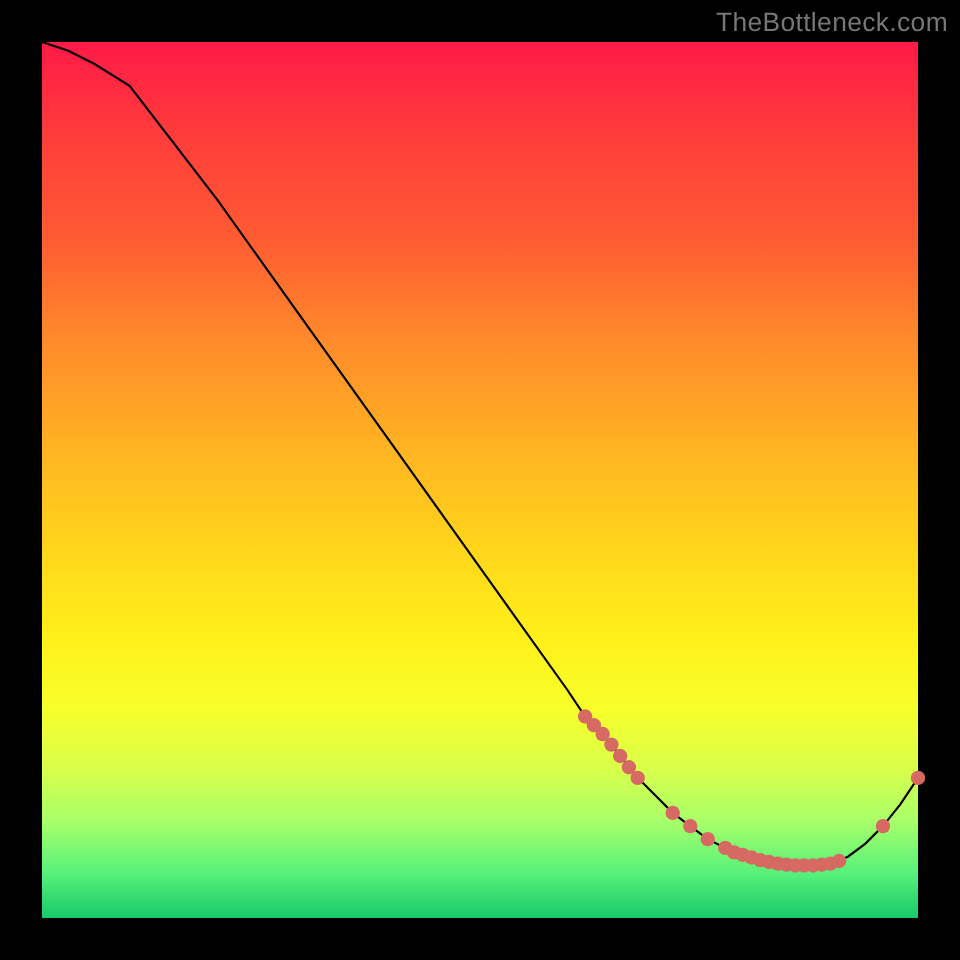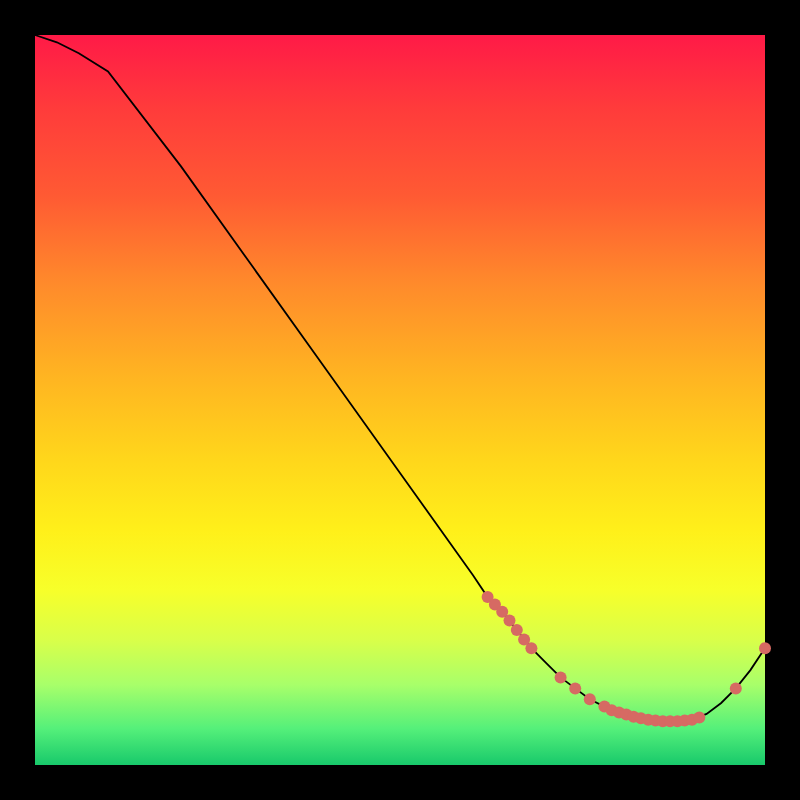--- a/index.html
+++ b/index.html
@@ -97,13 +97,14 @@
           <circle cx="635.1" cy="686.2" r="6" class="marker"></circle>
           <circle cx="642.4" cy="686.2" r="6" class="marker"></circle>
           <circle cx="649.7" cy="685.5" r="6" class="marker"></circle>
           <circle cx="657.0" cy="684.7" r="6" class="marker"></circle>
           <circle cx="664.3" cy="682.5" r="6" class="marker"></circle>
           <circle cx="700.8" cy="653.4" r="6" class="marker"></circle>
           <circle cx="730.0" cy="613.2" r="6" class="marker"></circle>
         </g>
     </svg>
   </div>
+  <div class="watermark">TheBottleneck.com</div>
 </div>
 
 </body></html>

